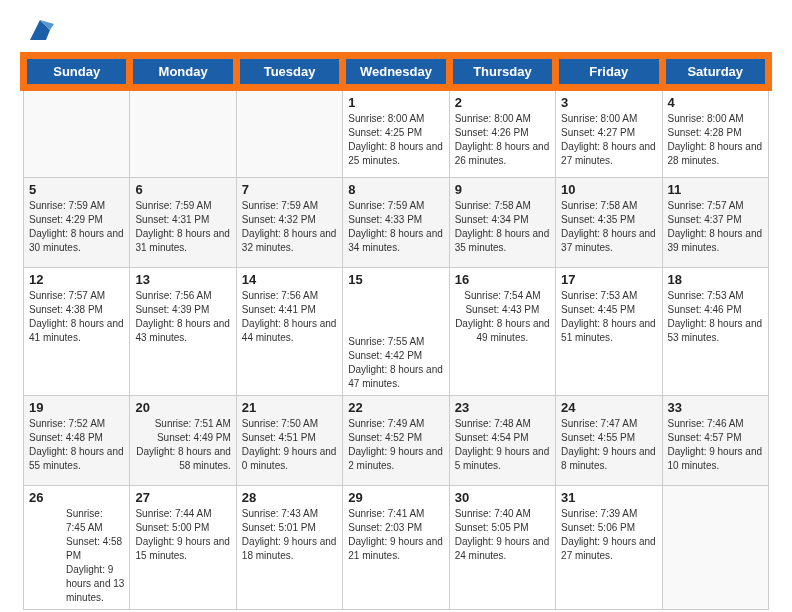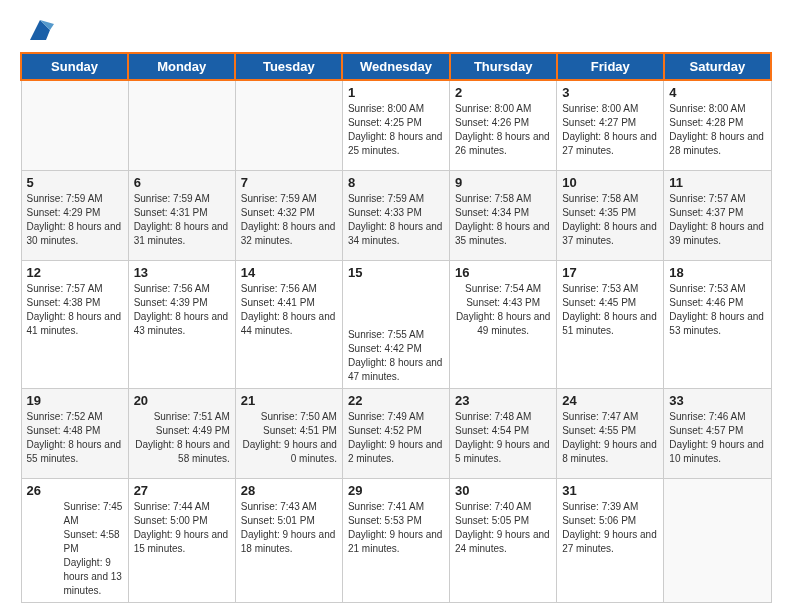--- a/index.html
+++ b/index.html
@@ -64,21 +64,21 @@
       width: 100%;
       border-collapse: collapse;
       table-layout: fixed;
     }
     .header-row th {
       background: #1a5fa8;
       color: #fff;
       font-size: 13px;
       font-weight: bold;
       padding: 5px 4px;
-      border: 2px solid #f97316;
+      border: 7px solid #f97316;
       text-align: center;
     }
     .calendar-row td {
       border: 1px solid #ccc;
       vertical-align: top;
       padding: 4px 5px 4px 5px;
       font-size: 10.5px;
       color: #333;
       height: 90px;
       background: #fff;
@@ -261,21 +261,21 @@
 Daylight: 8 hours and 55 minutes.</div>
           </td>
           <td>
             <span class="day-number">20</span>
             <div class="cell-text" style="white-space: pre-line; text-align: right;">Sunrise: 7:51 AM
 Sunset: 4:49 PM
 Daylight: 8 hours and 58 minutes.</div>
           </td>
           <td>
             <span class="day-number">21</span>
-            <div class="cell-text" style="white-space: pre-line; text-align: right;">Sunrise: 7:50 AM
+            <div class="cell-text" style="white-space: pre-line;">Sunrise: 7:50 AM
 Sunset: 4:51 PM
 Daylight: 9 hours and 0 minutes.</div>
           </td>
           <td>
             <span class="day-number">22</span>
             <div class="cell-text" style="white-space: pre-line;">Sunrise: 7:49 AM
 Sunset: 4:52 PM
 Daylight: 9 hours and 2 minutes.</div>
           </td>
           <td>
@@ -312,21 +312,21 @@
           </td>
           <td>
             <span class="day-number">28</span>
             <div class="cell-text" style="white-space: pre-line;">Sunrise: 7:43 AM
 Sunset: 5:01 PM
 Daylight: 9 hours and 18 minutes.</div>
           </td>
           <td>
             <span class="day-number">29</span>
             <div class="cell-text" style="white-space: pre-line;">Sunrise: 7:41 AM
-Sunset: 5:53 PM
+Sunset: 2:03 PM
 Daylight: 9 hours and 21 minutes.</div>
           </td>
           <td>
             <span class="day-number">30</span>
             <div class="cell-text" style="white-space: pre-line;">Sunrise: 7:40 AM
 Sunset: 5:05 PM
 Daylight: 9 hours and 24 minutes.</div>
           </td>
           <td>
             <span class="day-number">31</span>

